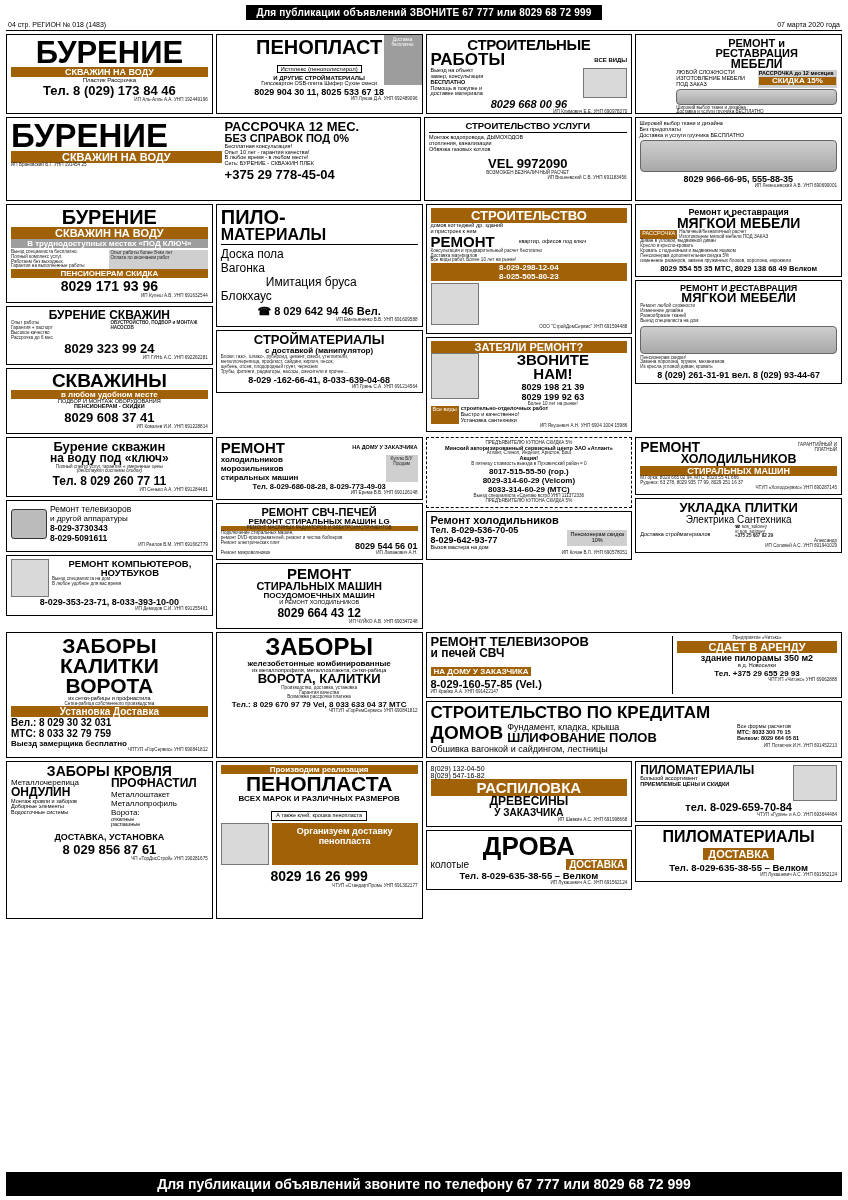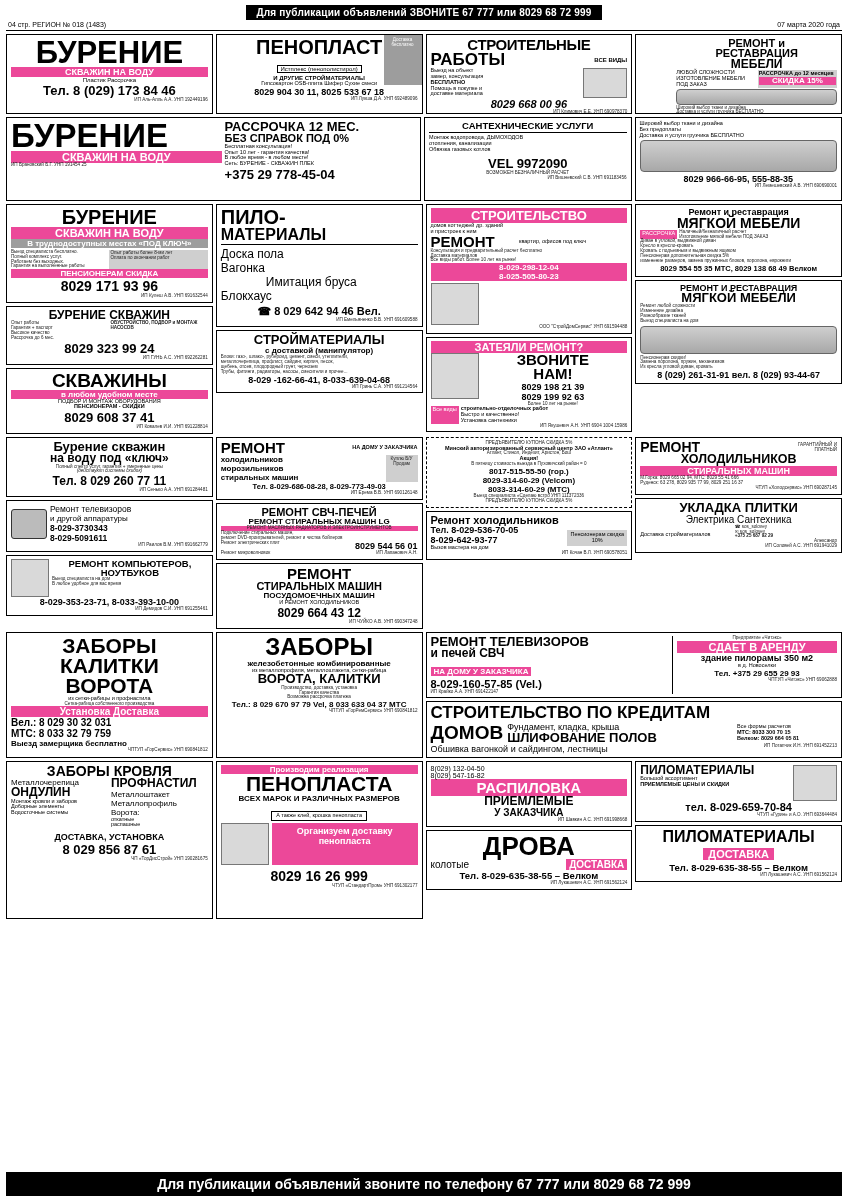--- a/index.html
+++ b/index.html
@@ -25,21 +25,21 @@
     gap:3px;
     margin-top:3px;
   }
   .cell{border:1px solid #000;background:#fff;overflow:hidden;position:relative;}
   .pad{padding:3px 4px;}
   .ttl{font-weight:bold;line-height:.95;}
   .center{text-align:center;}
   .right{text-align:right;}
   .sm{font-size:6px;}
   .xs{font-size:5.5px;line-height:1.05;}
-  .inv{background:#ec4899;color:#fff;}
+  .inv{background:#a16207;color:#fff;}
   .gray{background:#cfcfcf;}
   .gray2{background:#9d9d9d;}
   .bord{border:1px solid #000;}
   .flex{display:flex;}
   .between{justify-content:space-between;}
   .aic{align-items:center;}
   .bottombar{
     position:absolute;left:6px;right:6px;bottom:4px;background:#000;color:#fff;
     text-align:center;font-weight:bold;font-size:14px;padding:4px 0;
   }
@@ -140,21 +140,21 @@
         <div class="ttl" style="font-size:11px;">БЕЗ СПРАВОК ПОД 0%</div>
         <div class="xs">Бесплатная консультация!</div>
         <div class="xs">Опыт 10 лет - гарантия качества!</div>
         <div class="xs">В любое время - в любом месте!</div>
         <div class="xs">Сеть: БУРЕНИЕ - СКВАЖИН ПЛЕК</div>
         <div style="font-size:13px;font-weight:bold;">+375 29 778-45-04</div>
       </div>
     </div>
 
     <div class="cell pad" style="height:76px;">
-      <div class="ttl center" style="font-size:9.5px;">САНТЕХНИЧЕСКИЕ УСЛУГИ</div>
+      <div class="ttl center" style="font-size:9.5px;">СТРОИТЕЛЬСТВО УСЛУГИ</div>
       <div class="hr"></div>
       <div class="xs">Монтаж водопровода, ДЫМОХОДОВ</div>
       <div class="xs">отопления, канализации</div>
       <div class="xs">Обвязка газовых котлов</div>
       <div class="center" style="font-size:13px;font-weight:bold;margin-top:4px;">VEL  9972090</div>
       <div class="tiny center">ВОЗМОЖЕН БЕЗНАЛИЧНЫЙ РАСЧЕТ</div>
       <div class="tiny right">ИП Вишневский С.В. УНП 691183456</div>
     </div>
 
     <div class="cell pad" style="height:76px;">
@@ -575,21 +575,21 @@
       </div>
       <div style="font-size:14px;font-weight:bold;margin-top:3px;">8029 16 26 999</div>
       <div class="tiny right">ЧТУП «СтандартПром» УНП 691302177</div>
     </div>
 
     <div class="stack">
       <div class="cell pad">
         <div style="font-size:7px;">8(029) 132-04-50</div>
         <div style="font-size:7px;">8(029) 547-16-82</div>
         <div class="inv center" style="font-size:15px;font-weight:bold;">РАСПИЛОВКА</div>
-        <div class="center ttl" style="font-size:12px;">ПРИЕМЛЕМЫЕ</div>
+        <div class="center ttl" style="font-size:12px;">ДРЕВЕСИНЫ</div>
         <div class="center" style="font-size:10px;font-weight:bold;">У ЗАКАЗЧИКА</div>
         <div class="tiny right">ИП Шавкин А.С. УНП 691998668</div>
       </div>
 
       <div class="cell pad center">
         <div class="ttl" style="font-size:26px;">ДРОВА</div>
         <div class="flex between aic">
           <div style="font-size:10px;">колотые</div>
           <div class="inv" style="font-size:10px;font-weight:bold;padding:0 3px;">ДОСТАВКА</div>
         </div>

